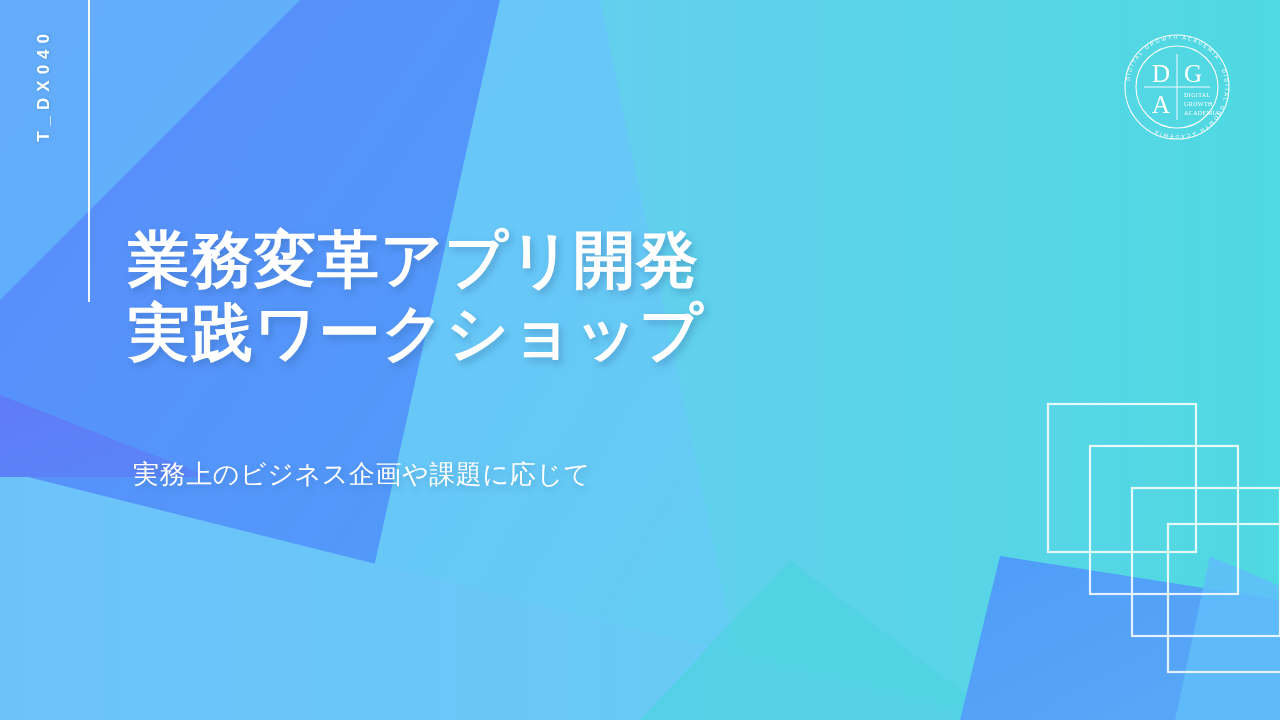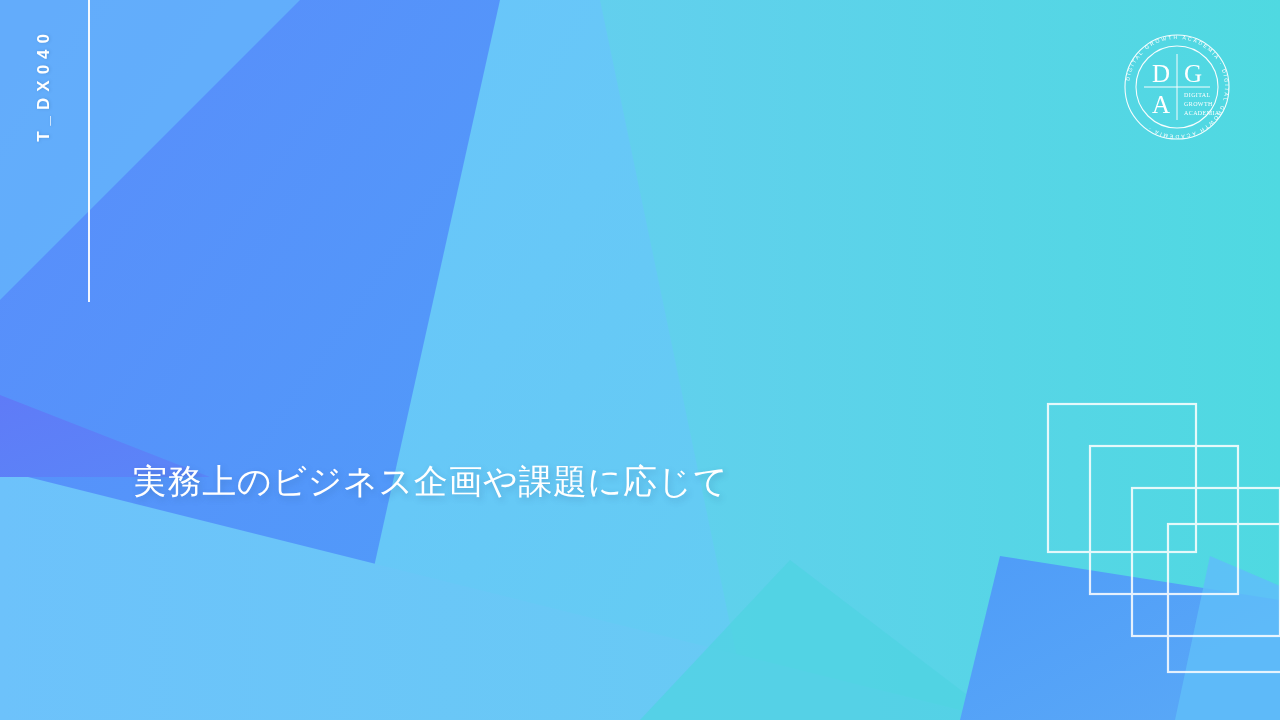--- a/index.html
+++ b/index.html
@@ -82,21 +82,21 @@
     white-space: nowrap;
   }
   .headline .line { display: block; }
 
   
   .subtitle {
     position: absolute;
     left: 133px;
     top: 450px;
     color: #ffffff;
-    font-size: 34px;
+    font-size: 26px;
     font-weight: 500;
     line-height: 1.85;
     letter-spacing: 0.6px;
     text-shadow: 2px 3px 6px rgba(45,95,150,0.30);
     white-space: nowrap;
   }
   .subtitle .line { display: block; }
 
   
   .deco-squares {
@@ -182,20 +182,24 @@
       <line x1="26" y1="59" x2="92" y2="59" stroke="#ffffff" stroke-width="1" opacity="0.95"></line>
       <text x="43" y="54" text-anchor="middle" font-size="25" fill="#ffffff" font-family="'Liberation Serif', serif">D</text>
       <text x="75" y="54" text-anchor="middle" font-size="25" fill="#ffffff" font-family="'Liberation Serif', serif">G</text>
       <text x="43" y="85" text-anchor="middle" font-size="25" fill="#ffffff" font-family="'Liberation Serif', serif">A</text>
       <text x="66" y="69" font-size="6" fill="#ffffff" letter-spacing="0.4" font-family="'Liberation Serif', serif">DIGITAL</text>
       <text x="66" y="78" font-size="6" fill="#ffffff" letter-spacing="0.4" font-family="'Liberation Serif', serif">GROWTH</text>
       <text x="66" y="87" font-size="6" fill="#ffffff" letter-spacing="0.4" font-family="'Liberation Serif', serif">ACADEMIA</text>
     </svg>
   </div>
 
+  <div class="headline">
+    <span class="line">業務変革アプリ開発</span>
+    <span class="line">実践ワークショップ</span>
+  </div>
 
   <div class="subtitle">
     <span class="line">実務上のビジネス企画や課題に応じて</span>
   </div>
 
   <div class="deco-squares">
     <svg viewBox="0 0 260 330">
       <g fill="none" stroke="#ffffff" stroke-width="2.2" opacity="0.85">
         <rect x="28" y="14" width="148" height="148"></rect>
         <rect x="70" y="56" width="148" height="148"></rect>

